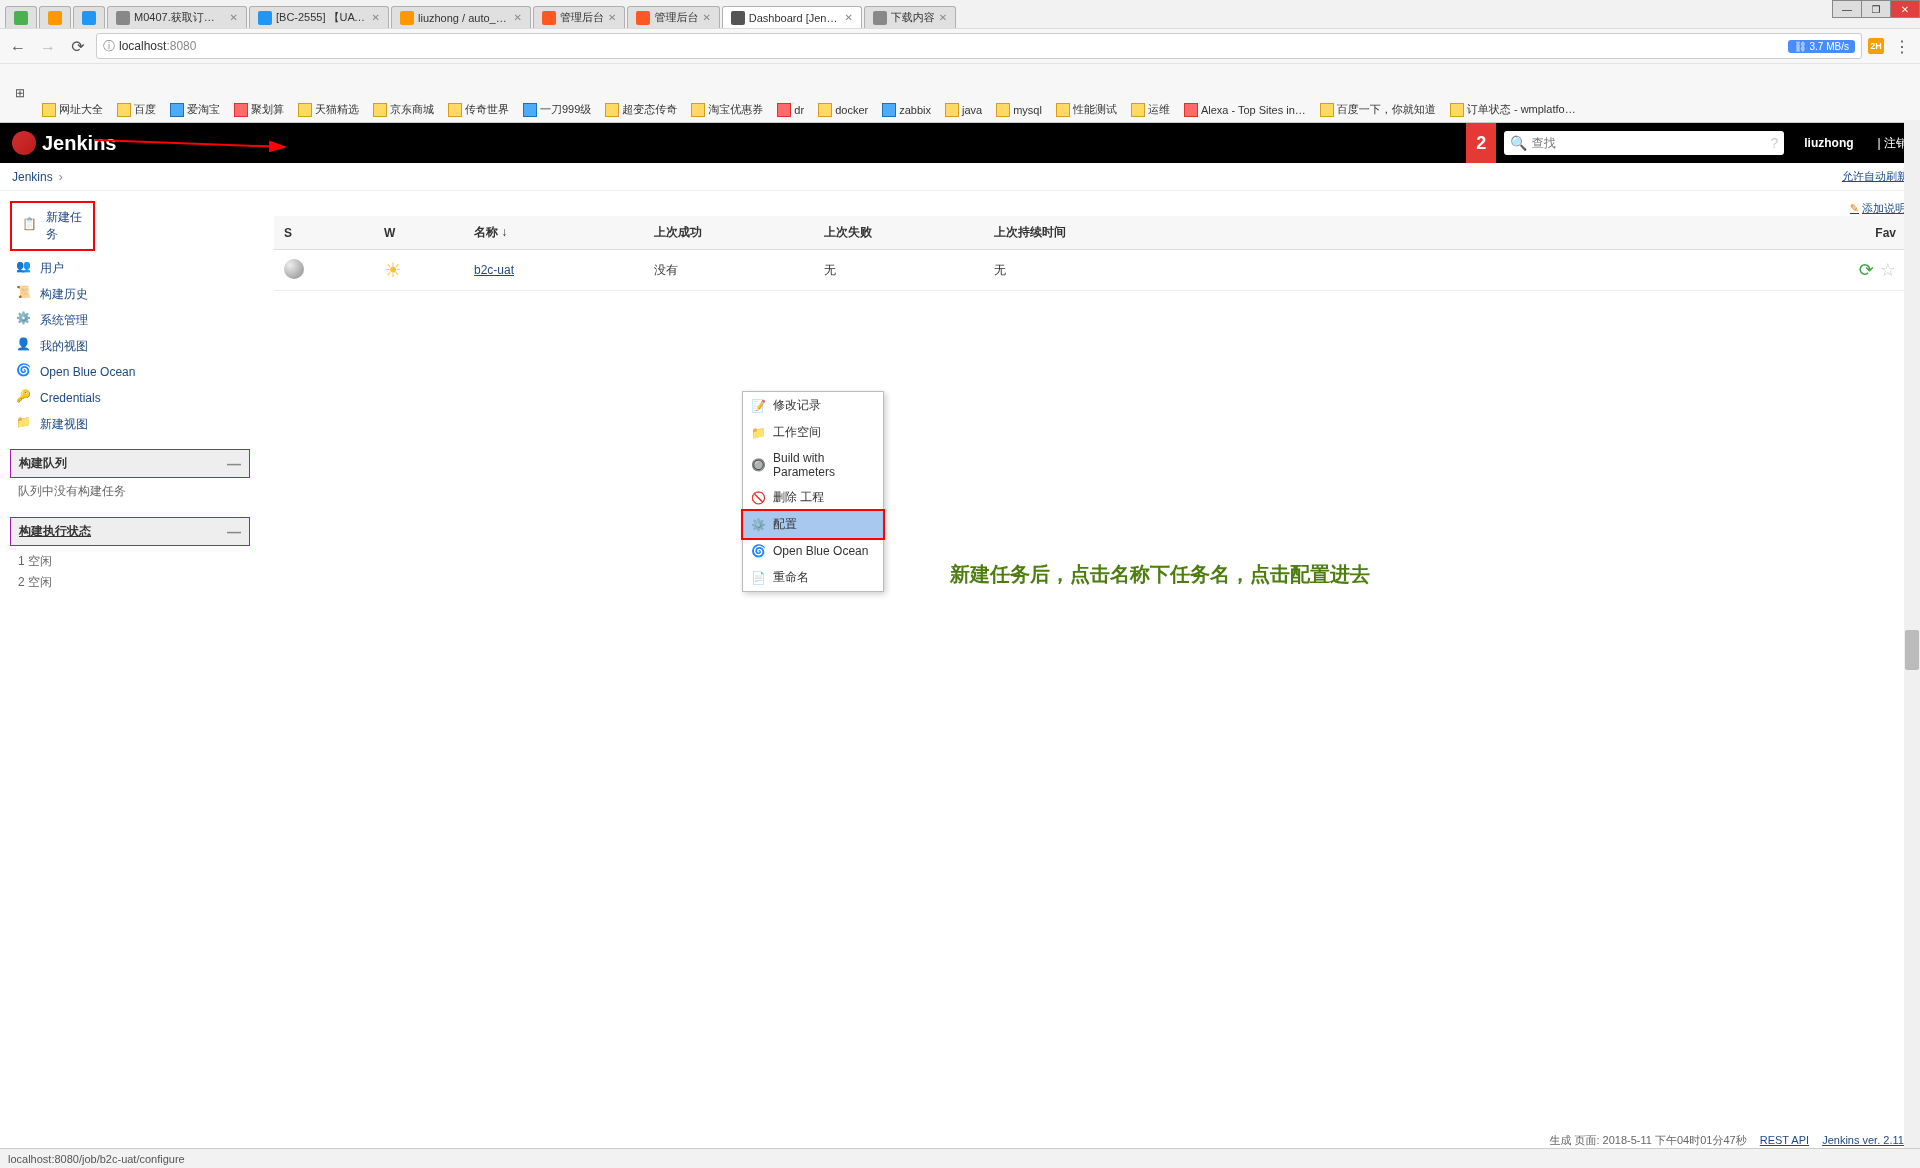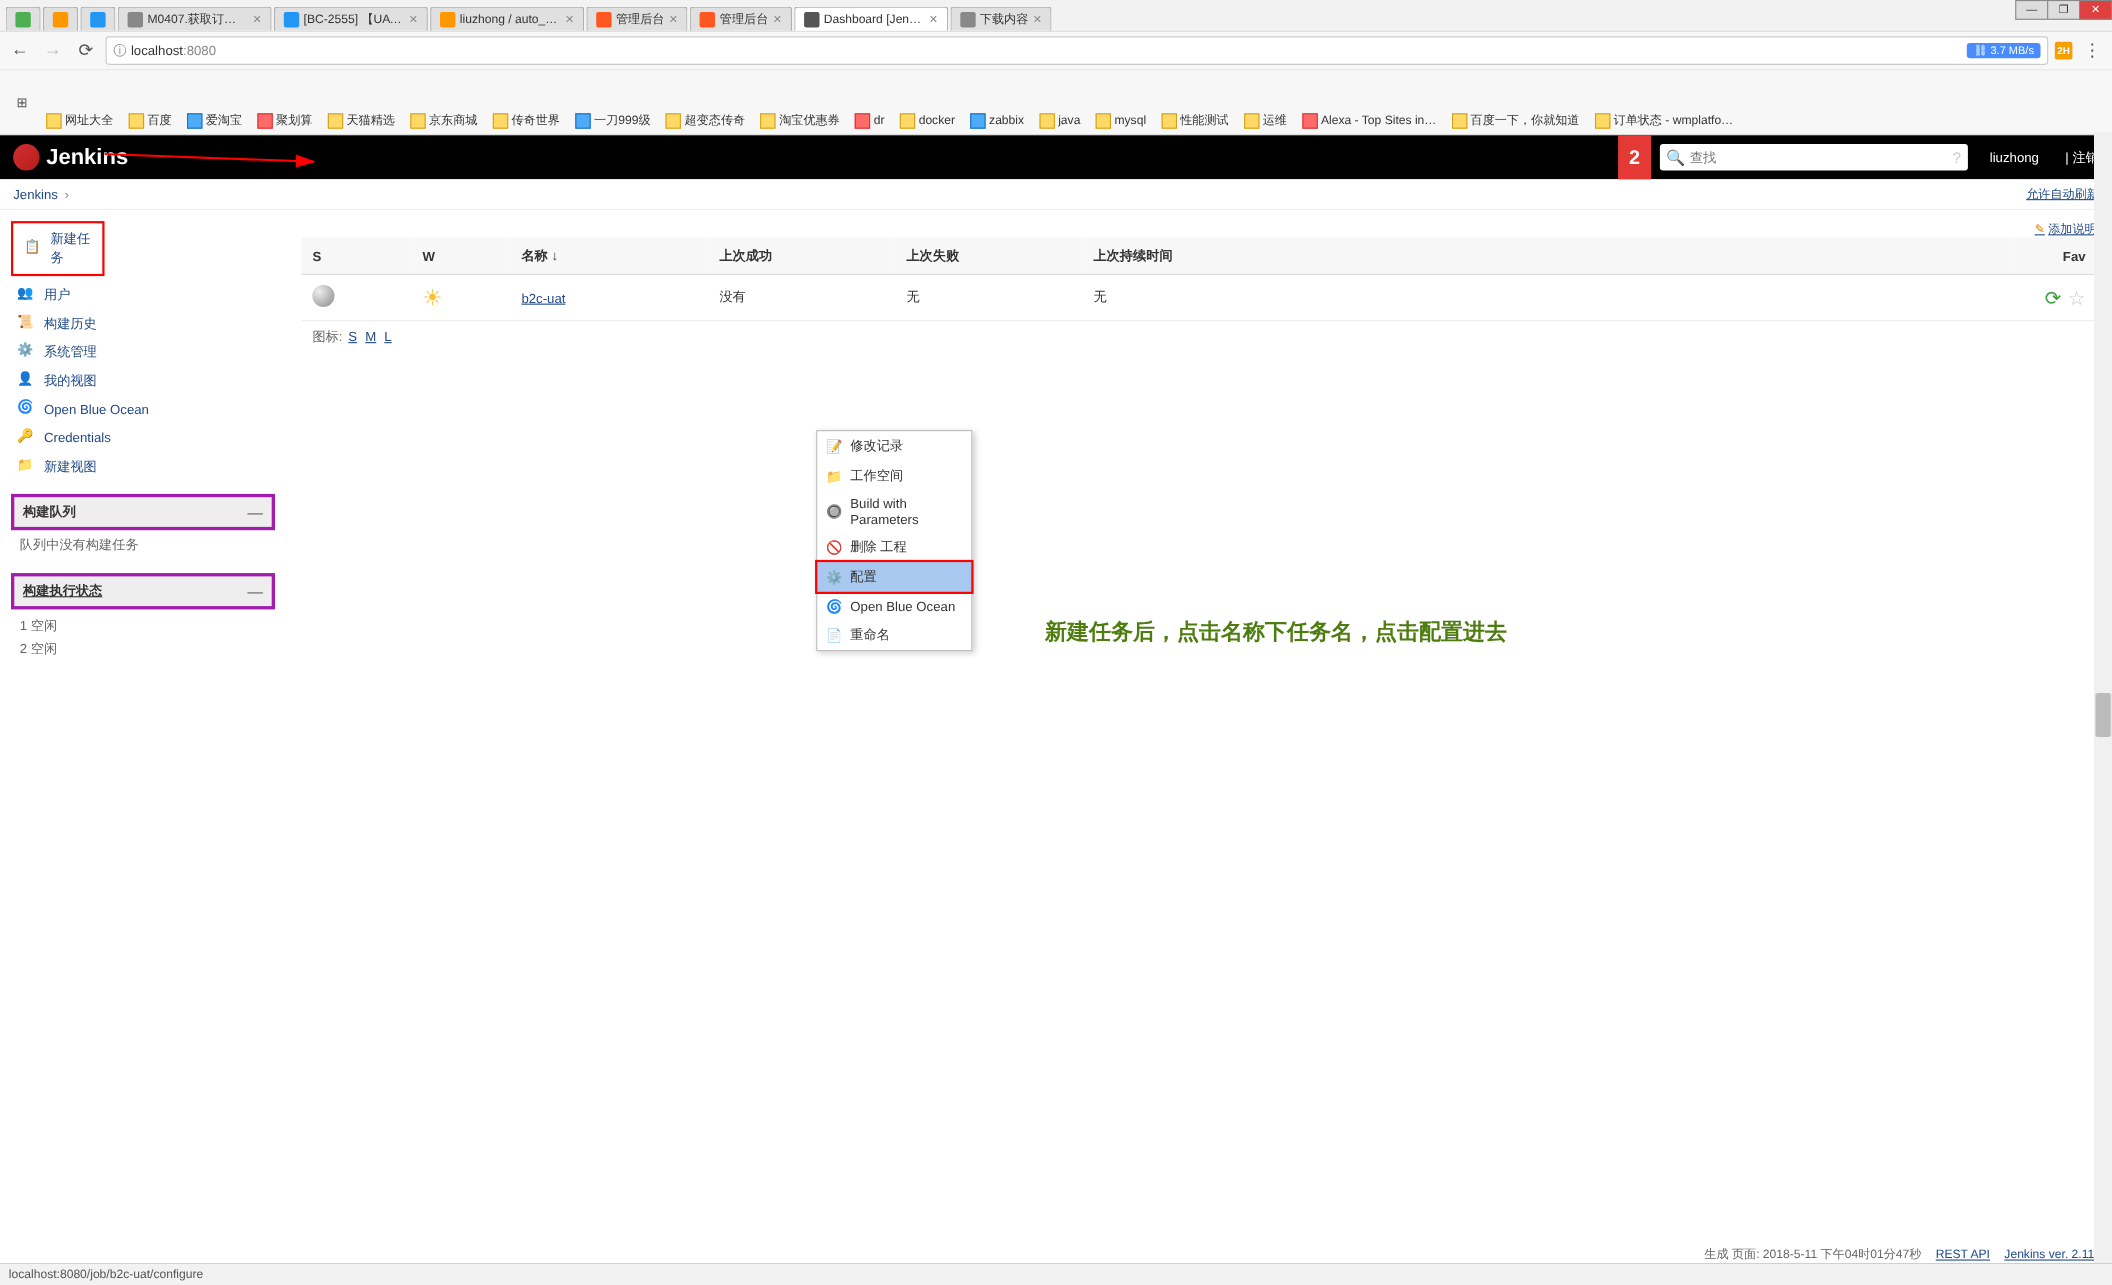--- a/index.html
+++ b/index.html
@@ -32,37 +32,37 @@
 
 .jenkins-header { background:#000; color:#fff; display:flex; align-items:center; height:40px; }
 .jenkins-logo { display:flex; align-items:center; gap:6px; padding:0 12px; font-size:20px; font-weight:bold; font-family:Georgia,serif;}
 .jenkins-logo-icon { width:24px; height:24px; background:linear-gradient(135deg,#d32f2f,#b71c1c); border-radius:50%; position:relative;}
 .header-spacer { flex:1; }
 .notif-badge { background:#e53935; color:#fff; width:30px; height:40px; display:flex; align-items:center; justify-content:center; font-size:18px; font-weight:bold;}
 .search-box { background:#fff; border-radius:3px; display:flex; align-items:center; margin:0 8px; padding:2px 6px; width:280px; height:24px;}
 .search-box input { border:none; outline:none; flex:1; font-size:12px;}
 .search-icon { color:#888; font-size:14px; margin-right:4px;}
 .help-icon { color:#ccc; font-size:14px; margin-left:4px; cursor:pointer;}
-.header-user { padding:0 12px; color:#fff; font-weight:normal; cursor:pointer;}
+.header-user { padding:0 12px; color:#fff; font-weight:bold; cursor:pointer;}
 .header-logout { padding:0 12px; color:#fff; cursor:pointer;}
 
 
 .breadcrumb-bar { background:#fff; border-bottom:1px solid #eee; padding:6px 12px; display:flex; align-items:center; justify-content:space-between;}
 .breadcrumb-bar a { color:#204a87; text-decoration:none; }
 .breadcrumb-right a { color:#204a87; text-decoration:underline; font-size:11px;}
 
 
 .main { display:flex; }
 .sidebar { width:260px; padding:10px; }
 .side-link { display:flex; align-items:center; gap:6px; padding:4px 6px; cursor:pointer; color:#204a87; text-decoration:none;}
 .side-icon { width:18px; height:18px; display:inline-block; flex-shrink:0;}
 .red-box { border:2px solid #ff0000; display:flex; align-items:center; padding:2px 4px; margin-bottom:4px; width:85px;}
 
 .side-section { margin-top:12px; }
-.side-section-header { background:#eee; padding:5px 8px; font-weight:bold; display:flex; justify-content:space-between; align-items:center; border:3px solid #a21caf;}
+.side-section-header { background:#eee; padding:5px 8px; font-weight:bold; display:flex; justify-content:space-between; align-items:center; border:1px solid #a21caf;}
 .side-section-body { padding:5px 8px; color:#666; }
 .collapse-btn { color:#888; font-size:14px; cursor:pointer;}
 
 .content { flex:1; padding:10px 14px; position:relative;}
 .add-desc { float:right; color:#204a87; text-decoration:underline; cursor:pointer; display:flex; align-items:center; gap:3px; font-size:11px;}
 .edit-icon { color:#d97706; }
 
 .job-tabs { display:flex; border-bottom:1px solid #ddd; margin-top:20px;}
 .job-tab { border:1px solid #ddd; border-bottom:none; padding:6px 14px; background:#fff; font-weight:bold; cursor:pointer; border-radius:4px 4px 0 0;}
 .job-tab-add { padding:6px 10px; color:#1e88e5; font-size:16px; cursor:pointer; border:1px solid #ddd; border-bottom:none; border-left:none; border-radius:0 4px 0 0;}
@@ -363,26 +363,20 @@
     <td><span class="status-ball"></span></td>
     <td><span class="weather-sun">☀</span></td>
     <td><a class="job-name-link">b2c-uat</a></td>
     <td>没有</td>
     <td>无</td>
     <td>无</td>
     <td style="text-align:right"><span class="schedule-icon">⟳</span><span class="fav-star">☆</span></td>
           </tr>
         </tbody>
     </table>
-    <div class="icon-legend">
-      <span>图标:</span>
-      <a href="#">S</a>
-      <a href="#">M</a>
-      <a href="#">L</a>
-    </div>
 
     <div class="context-menu" id="context-menu">
         <div class="menu-item">
           <span class="menu-icon">📝</span>
           <span>修改记录</span>
         </div>
         <div class="menu-item">
           <span class="menu-icon">📁</span>
           <span>工作空间</span>
         </div>

